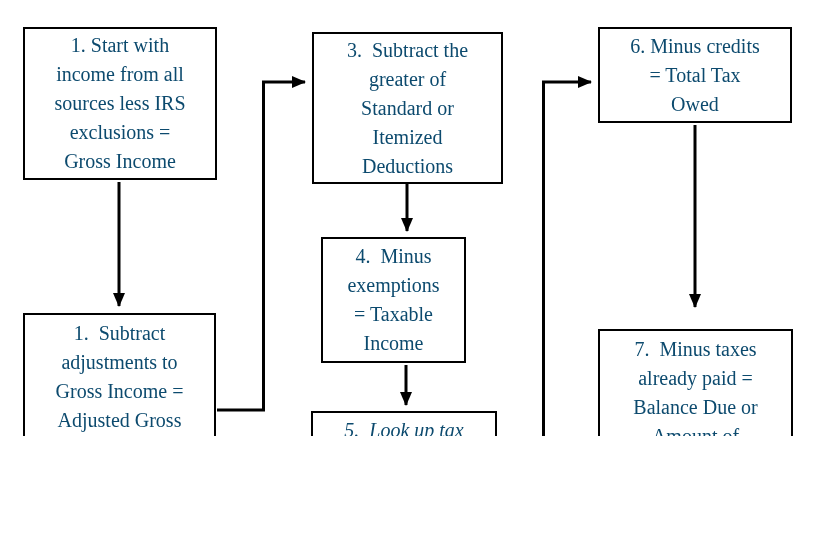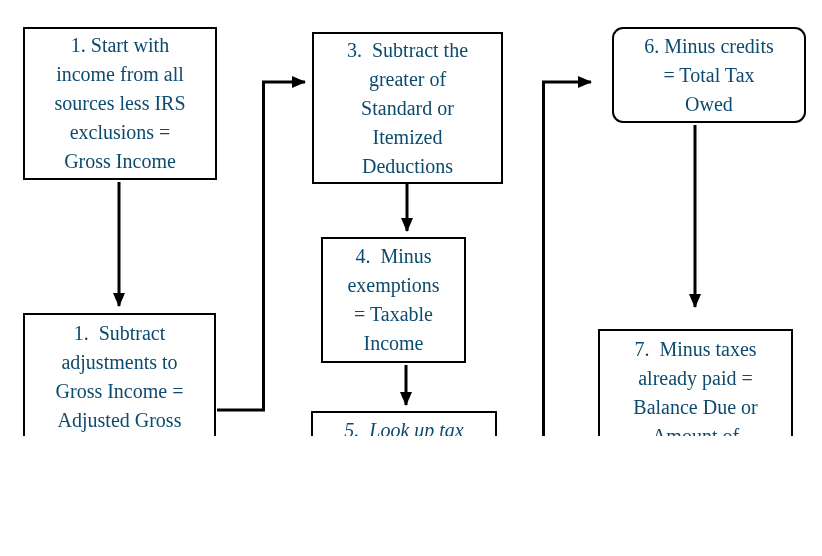--- a/index.html
+++ b/index.html
@@ -27,21 +27,21 @@
     font-size: 20px;
     line-height: 29px;
     white-space: pre-wrap;
     box-sizing: border-box;
   }
   .box1 { left: 23px;  top: 27px;  width: 194px; height: 153px; }
   .box2 { left: 23px;  top: 313px; width: 193px; height: 156px; }
   .box3 { left: 312px; top: 32px;  width: 191px; height: 152px; }
   .box4 { left: 321px; top: 237px; width: 145px; height: 126px; }
   .box5 { left: 311px; top: 411px; width: 186px; height: 96px; font-style: italic;  }
-  .box6 { left: 612px; top: 27px;  width: 194px; height: 96px; border-radius: 11px;  }
+  .box6 { left: 598px; top: 27px;  width: 194px; height: 96px;  }
   .box7 { left: 598px; top: 329px; width: 195px; height: 156px; }
   .connector-layer {
     position: absolute;
     left: 0; top: 0;
     width: 822px;
     height: 556px;
     pointer-events: none;
   }
 </style>
 </head>

